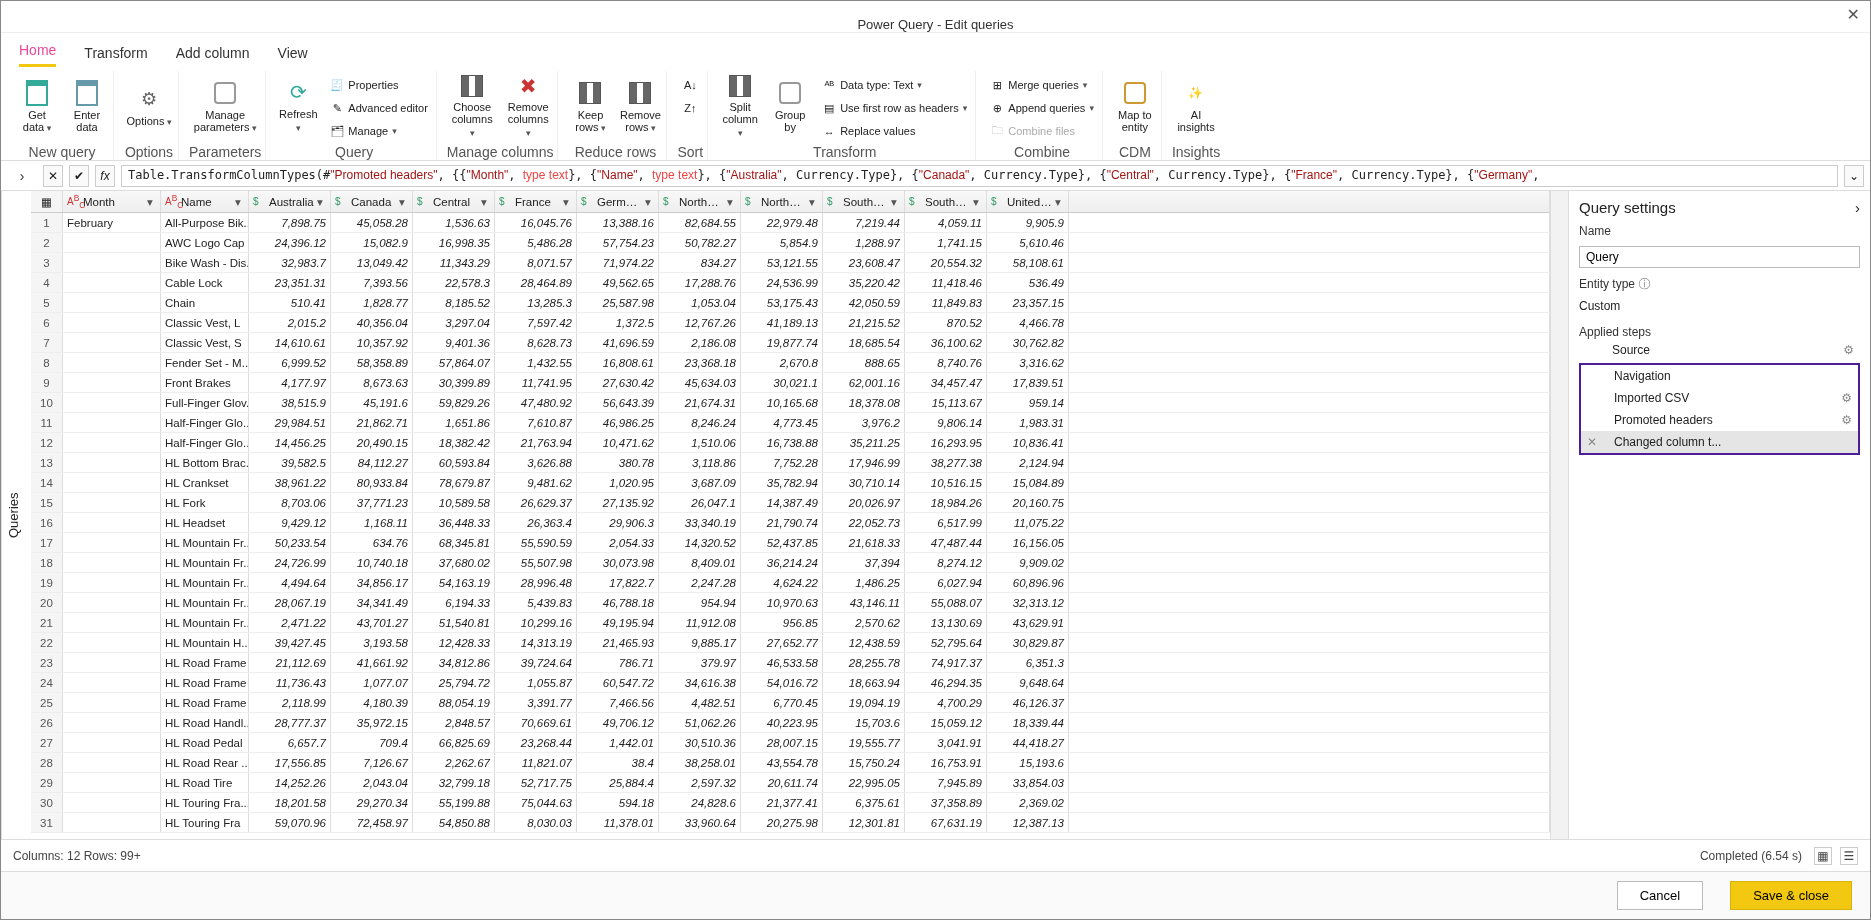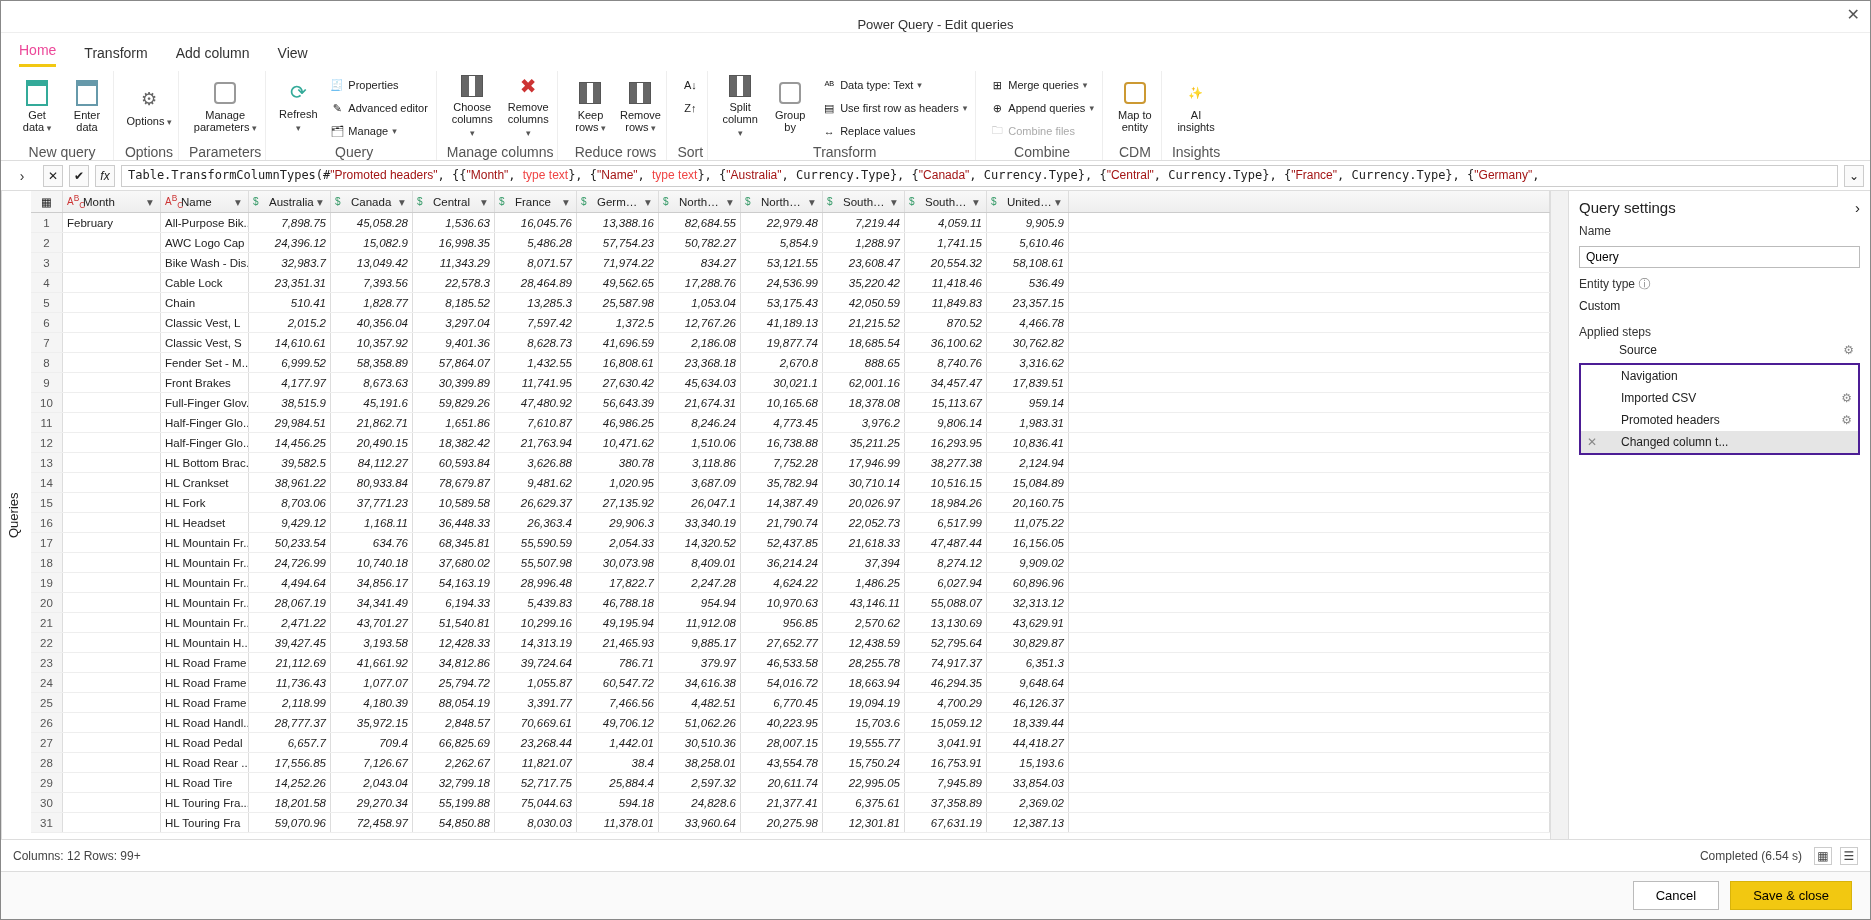--- a/index.html
+++ b/index.html
@@ -52,31 +52,31 @@
   .grid-row { height: 20px; border-bottom: 1px solid #eee; }
   .grid-row .col-rownum { background: #f5f5f5; color: #555; }
   .blank-col { flex: 1; border-left: none; }
   .vscroll { width: 18px; background: #f2f2f2; border-left: 1px solid #ddd; }
 
   .settings { width: 302px; border-left: 1px solid #ddd; padding: 8px 10px; display: flex; flex-direction: column; gap: 8px; }
   .settings h2 { font-size: 15px; font-weight: 400; display: flex; justify-content: space-between; align-items: center; }
   .settings label { font-size: 12px; color: #333; }
   .settings .name-input { width: 100%; border: 1px solid #bbb; padding: 3px 6px; font-size: 12px; }
   .steps { margin-top: 4px; }
-  .step { display: flex; align-items: center; gap: 22px; padding: 4px 6px; font-size: 12px; cursor: pointer; }
+  .step { display: flex; align-items: center; gap: 15px; padding: 4px 6px; font-size: 12px; cursor: pointer; }
   .step .gear { margin-left: auto; color: #888; font-size: 12px; }
   .steps-box { border: 2px solid #4c1d95; margin-top: 2px; }
   .step.sel { background: #e5e5e5; }
   .step .xbtn { color: #888; width: 12px; }
 
   .statusbar { height: 32px; border-top: 1px solid #ddd; display: flex; align-items: center; padding: 0 12px; font-size: 12px; color: #444; }
   .statusbar .spacer { flex: 1; }
   .status-icons { display: flex; gap: 8px; align-items: center; }
   .stat-ic { width: 18px; height: 18px; border: 1px solid #ccc; display: flex; align-items: center; justify-content: center; cursor: pointer; }
-  .footer { height: 48px; border-top: 1px solid #ddd; display: flex; justify-content: flex-end; align-items: center; gap: 11px; padding: 16px 18px; background: #fafafa; }
+  .footer { height: 48px; border-top: 1px solid #ddd; display: flex; justify-content: flex-end; align-items: center; gap: 27px; padding: 16px 18px; background: #fafafa; }
   .btn { padding: 6px 22px; border: 1px solid #bbb; background: #fff; font-size: 13px; cursor: pointer; }
   .btn.primary { background: #f2c811; border-color: #d8b30b; }
 
   
   .ic-sheet { width: 22px; height: 26px; border: 2px solid #3a9; border-top-width: 6px; background: #fff; }
   .ic-db { width: 22px; height: 22px; border: 2px solid #999; border-radius: 4px; }
   .ic-gear { font-size: 18px; color: #666; }
   .ic-refresh { font-size: 20px; color: #3a9; }
   .ic-cols { width: 22px; height: 22px; background: linear-gradient(90deg,#666 0 33%,#fff 33% 66%,#666 66%); border: 1px solid #555; }
   .ic-x { color: #c33; font-size: 20px; }

